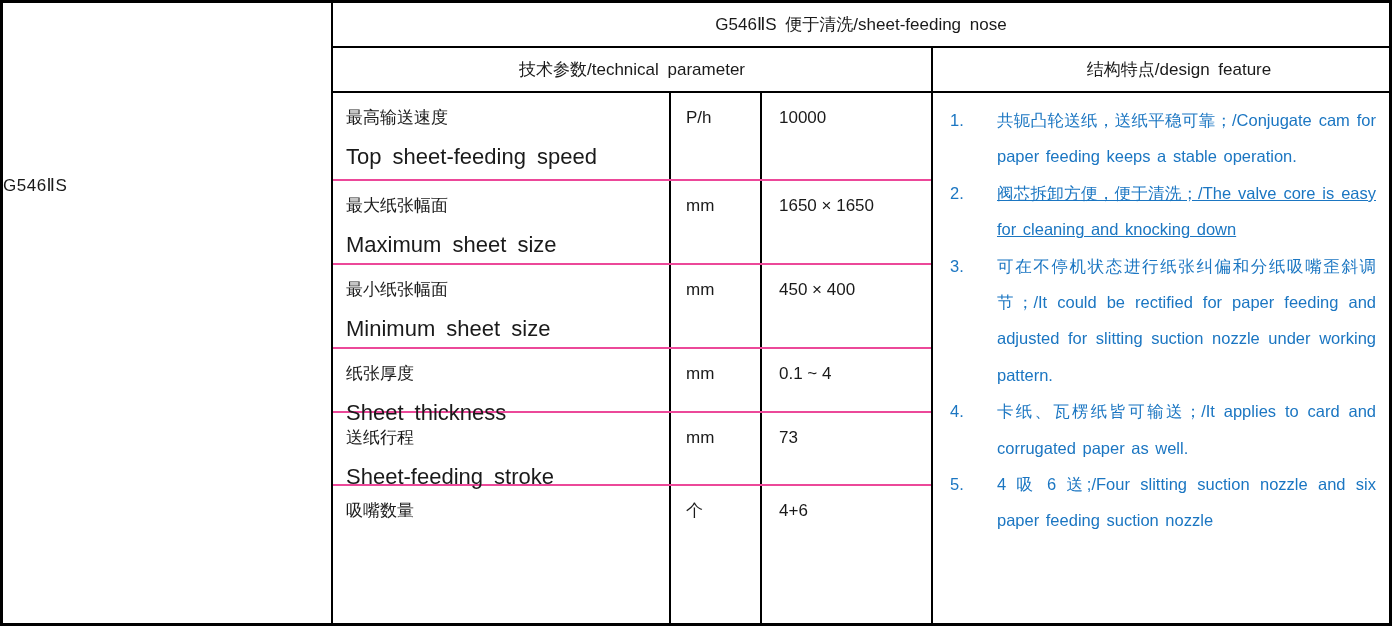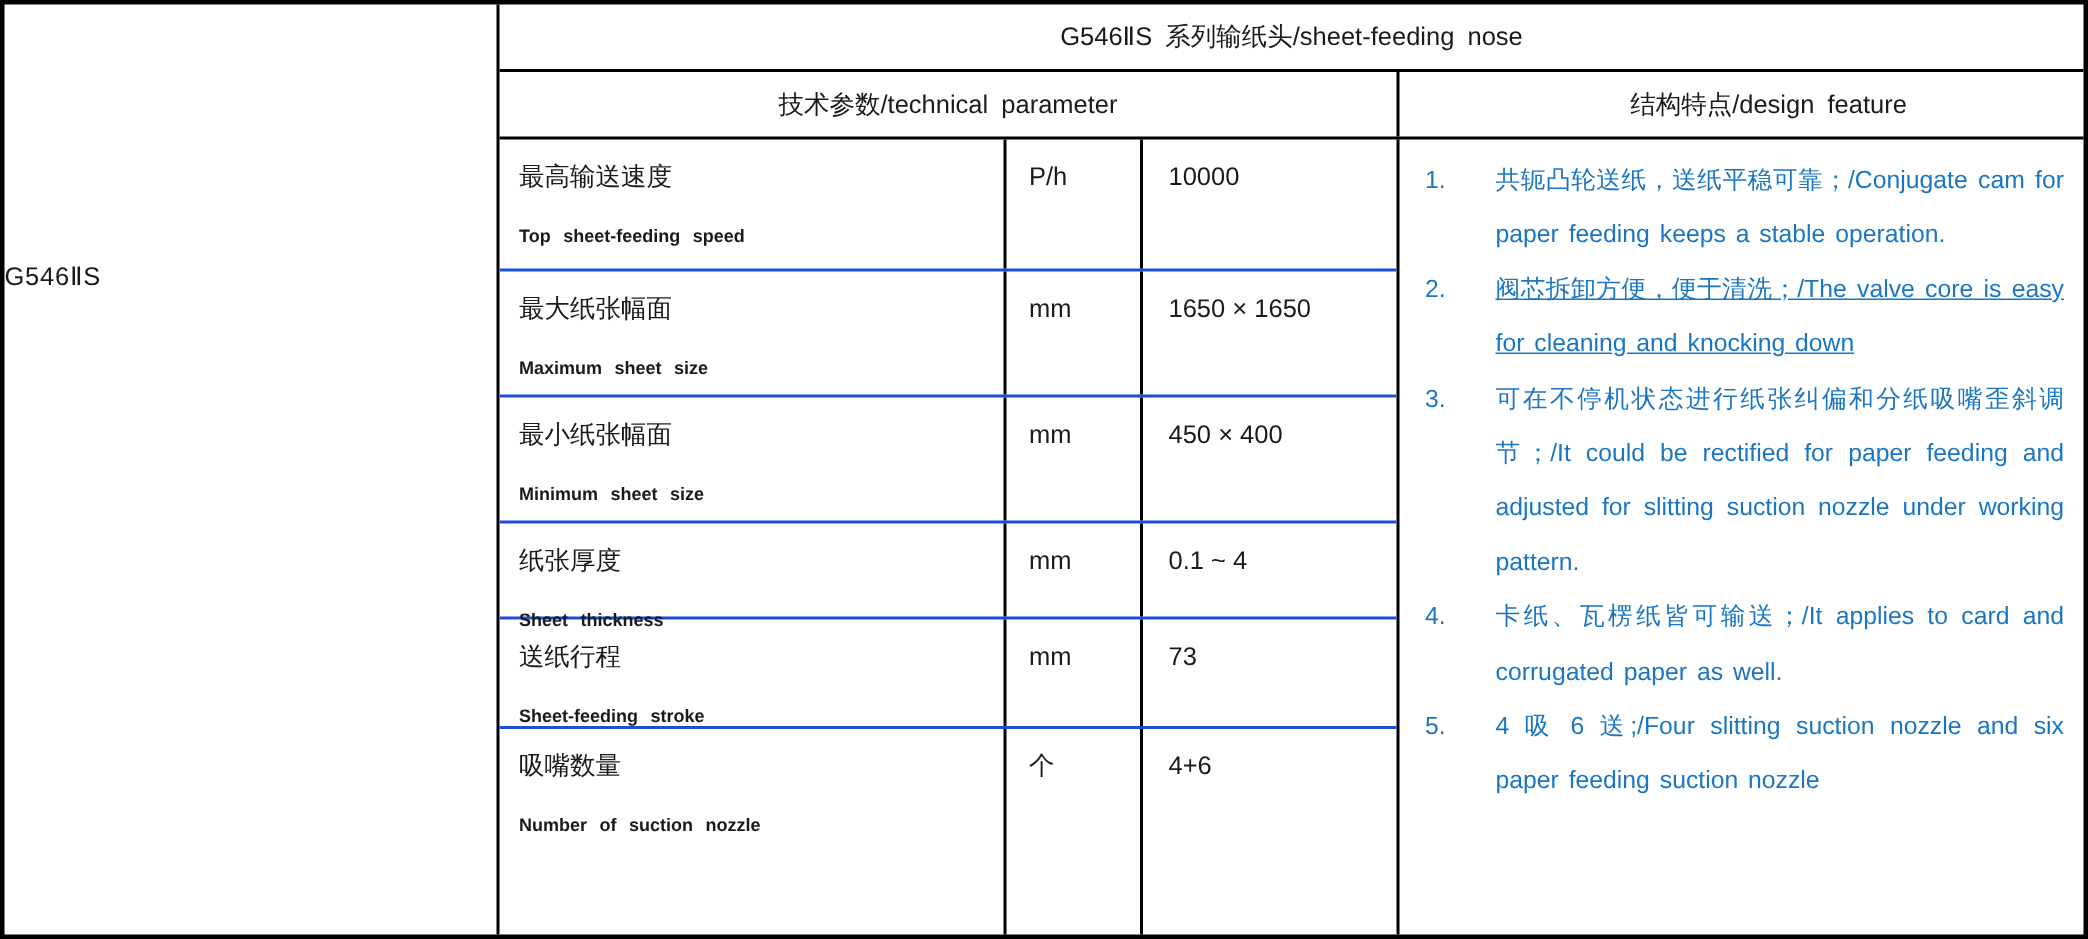--- a/index.html
+++ b/index.html
@@ -60,36 +60,36 @@
     font-size: 17px;
     word-spacing: 4px;
   }
   .body-row { flex: 1; display: flex; }
   .params-grid {
     width: 600px;
     border-right: 2px solid #000000;
     display: flex;
     flex-direction: column;
   }
-  .param-row { display: flex; border-bottom: 2px solid #1d4ed8; }
+  .param-row { display: flex; border-bottom: 2px solid #ec4899; }
   .param-row.r1 { height: 88px; }
   .param-row.r2 { height: 84px; }
   .param-row.r3 { height: 84px; }
   .param-row.r4 { height: 64px; }
   .param-row.r5 { height: 73px; }
   .param-row.r6 { flex: 1; border-bottom: none; }
   .param-name {
     width: 338px;
     border-right: 2px solid #000000;
     padding: 6px 10px 0 13px;
     display: flex;
     flex-direction: column;
   }
   .param-name .zh { font-size: 17px; line-height: 38px; }
-  .param-name .en { font-size: 12px; line-height: 40px; word-spacing: 5px; font-weight: bold; }
+  .param-name .en { font-size: 22px; line-height: 40px; word-spacing: 5px; }
   .param-unit {
     width: 91px;
     border-right: 2px solid #000000;
     padding: 6px 0 0 15px;
     font-size: 17px;
     line-height: 38px;
   }
   .param-value {
     flex: 1;
     padding: 6px 0 0 17px;
@@ -122,21 +122,21 @@
 
 <div class="page">
 
   <div class="model-cell">
     <span>G546ⅡS</span>
   </div>
 
   <div class="right-section">
 
     <div class="title-row">
-      <span>G546ⅡS 系列输纸头/sheet-feeding nose</span>
+      <span>G546ⅡS 便于清洗/sheet-feeding nose</span>
     </div>
 
     <div class="subheader-row">
       <div class="tech-head">
         <span>技术参数/technical parameter</span>
       </div>
       <div class="feature-head">
         <span>结构特点/design feature</span>
       </div>
     </div>
@@ -186,21 +186,20 @@
             <span class="zh">送纸行程</span>
             <span class="en">Sheet-feeding stroke</span>
           </div>
           <div class="param-unit">mm</div>
           <div class="param-value">73</div>
         </div>
 
         <div class="param-row r6">
           <div class="param-name">
             <span class="zh">吸嘴数量</span>
-            <span class="en">Number of suction nozzle</span>
           </div>
           <div class="param-unit">个</div>
           <div class="param-value">4+6</div>
         </div>
 
       </div>
 
       <div class="features-cell">
         <div class="feature-item">
           <div class="feature-num" style="color: rgb(27, 118, 194);">1.</div>

